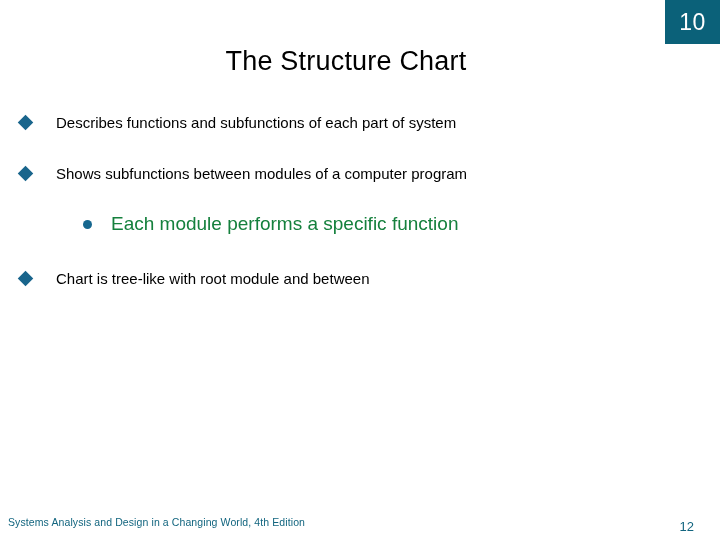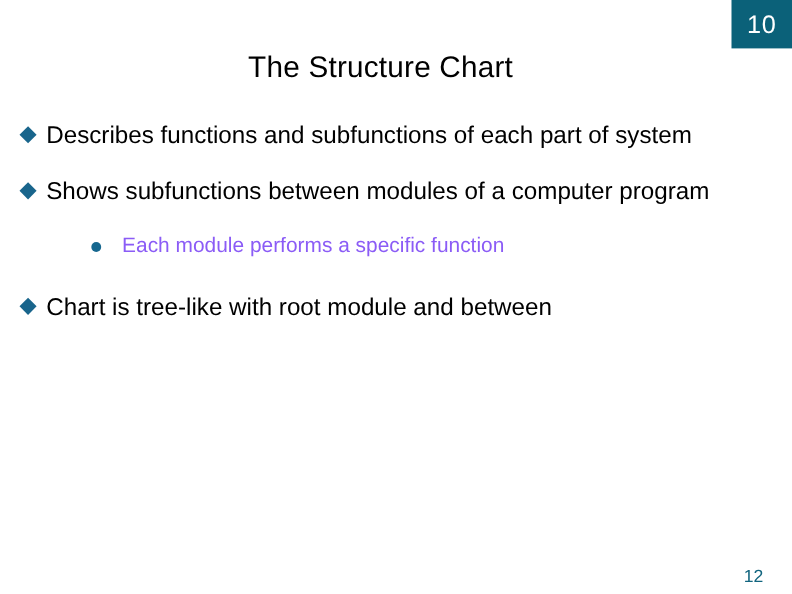--- a/index.html
+++ b/index.html
@@ -59,31 +59,31 @@
   }
 
   .bullet-row {
     position: relative;
     display: block;
     padding-left: 42px;
     margin: 0;
   }
 
   .bullet-row.level1 {
-    font-size: 22px;
+    font-size: 15px;
     color: #000000;
     line-height: 30px;
-    padding-left: 42px;
+    padding-left: 56px;
     padding-right: 18px;
     margin-bottom: 21px;
   }
 
   .bullet-row.level2 {
     font-size: 19px;
-    color: #8b5cf6;
+    color: #15803d;
     line-height: 28px;
     padding-left: 111px;
     padding-right: 10px;
     margin-bottom: 26px;
   }
 
   .bullet-glyph {
     position: absolute;
     display: block;
   }
@@ -121,21 +121,21 @@
     font-size: 10.5px;
     color: #12657f;
     letter-spacing: 0.1px;
     white-space: nowrap;
   }
 
   .footer-page {
     position: absolute;
     right: 10px;
     bottom: 6px;
-    font-size: 16px;
+    font-size: 13px;
     color: #12657f;
   }
 </style>
 </head>
 <body>
 
 <div id="slide">
 
   <div class="chapter-badge">10</div>
 
@@ -160,16 +160,17 @@
     </div>
 
 
     <div class="bullet-row level1">
       <span class="bullet-glyph diamond"></span>
       <span class="bullet-text">Chart is tree-like with root module and between</span>
     </div>
 
   </div>
 
+  <div class="footer-source">Systems Analysis and Design in a Changing World, 4th Edition</div>
 
   <div class="footer-page">12</div>
 
 </div>
 
 </body></html>

